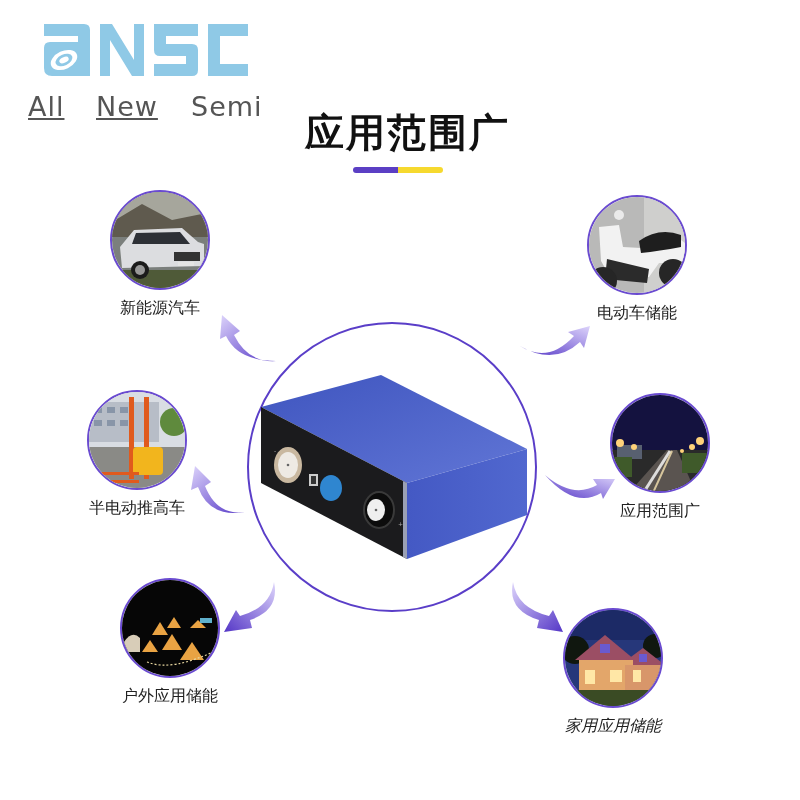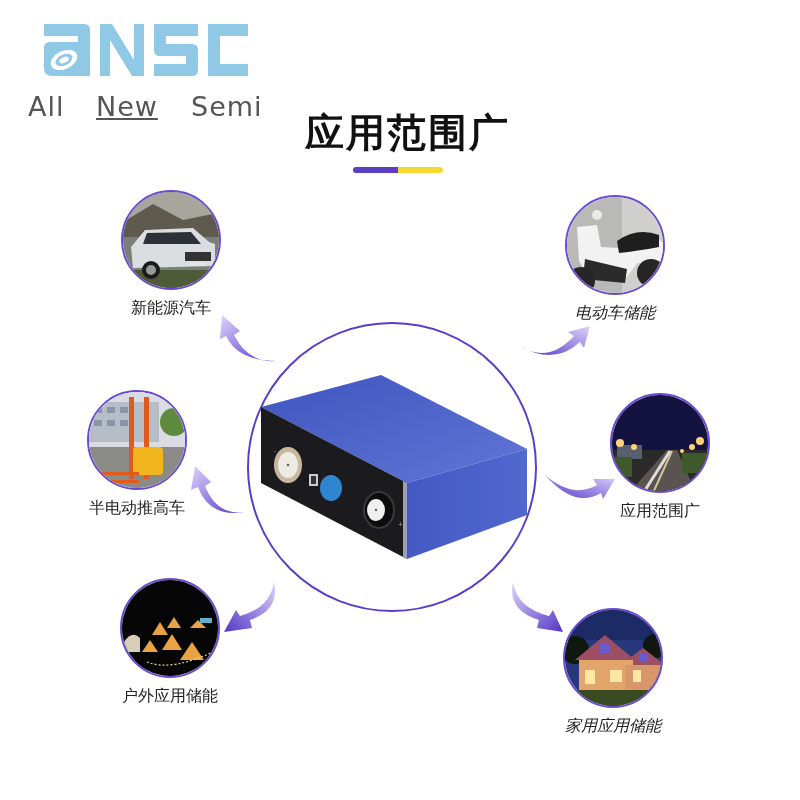--- a/index.html
+++ b/index.html
@@ -4,21 +4,21 @@
   <style>
     * { box-sizing: border-box; margin: 0; padding: 0; }
     html, body { width: 800px; height: 800px; background: #ffffff; overflow: hidden; }
     body { position: relative; font-family: "DejaVu Sans", "Liberation Sans", sans-serif; color: #1a1a1a; }
 
     .logo { position: absolute; left: 40px; top: 18px; width: 240px; height: 110px; }
     .logo-mark { position: absolute; left: 0; top: 0; }
     .logo-sub { position: absolute; left: -12px; top: 73px; font-family: "DejaVu Sans", sans-serif;
       font-size: 27px; color: #555555; letter-spacing: 1px; white-space: nowrap; }
     .logo-sub span { display: inline-block; }
-    .logo-sub .w1 { width: 68px; }
+    .logo-sub .w1 { width: 68px; text-decoration: underline; }
     .logo-sub .w2 { width: 95px; text-decoration: underline; }
 
     .title { position: absolute; left: 290px; top: 106px; width: 220px; text-align: right;
       font-size: 39px; font-weight: bold; letter-spacing: 2px; color: #111111;
       font-family: "DejaVu Sans", sans-serif; }
     .title-bar { position: absolute; left: 353px; top: 167px; width: 90px; height: 6px; border-radius: 3px;
       background: linear-gradient(90deg, #5b3fc4 0%, #5b3fc4 50%, #f6d92e 50%, #f6d92e 100%); }
 
     .center-ring { position: absolute; left: 247px; top: 322px; width: 290px; height: 290px;
       border: 2px solid #5a3ec8; border-radius: 50%; background: #ffffff; }
@@ -99,39 +99,39 @@
 
   <ellipse cx="76" cy="113" rx="11" ry="13" fill="#2f86d0"></ellipse>
 
   <ellipse cx="124" cy="135" rx="15" ry="18" fill="#0c0c0c" stroke="#3a3a3a" stroke-width="2"></ellipse>
   <ellipse cx="121" cy="135" rx="9" ry="11" fill="#efefef"></ellipse>
   <circle cx="121" cy="135" r="1.3" fill="#666"></circle>
   <text x="19" y="78" font-size="6" fill="#aaa" font-family="DejaVu Sans, sans-serif">-</text>
   <text x="143" y="151" font-size="6" fill="#aaa" font-family="DejaVu Sans, sans-serif">+</text>
 </svg>
 
-<div class="app" style="left:116px; top:190px;">
+<div class="app" style="left:105px; top:190px;">
   <div class="app-photo">
     <svg width="100" height="100" viewBox="0 0 100 100">
       <rect width="100" height="100" fill="#7b7f7c"></rect>
       <rect width="100" height="40" fill="#a6a69c"></rect>
       <polygon points="0,30 30,12 60,28 100,20 100,45 0,45" fill="#5f5a4e"></polygon>
       <rect y="78" width="100" height="22" fill="#4f5a38"></rect>
       <path d="M8 55 L22 38 L70 36 L86 50 L92 52 L92 74 L10 76 Z" fill="#dcdde0"></path>
       <path d="M24 41 L68 40 L78 52 L20 52 Z" fill="#2d3036"></path>
       <rect x="62" y="60" width="26" height="9" fill="#333"></rect>
       <rect x="66" y="70" width="16" height="4" fill="#e4e4e4"></rect>
       <circle cx="28" cy="78" r="9" fill="#1b1b1b"></circle>
       <circle cx="28" cy="78" r="5" fill="#999"></circle>
     </svg>
   </div>
   <div class="app-label">新能源汽车</div>
 </div>
 
-<div class="app" style="left:560px; top:195px;font-style:italic;">
+<div class="app" style="left:582px; top:195px;">
   <div class="app-photo">
     <svg width="100" height="100" viewBox="0 0 100 100">
       <rect width="100" height="100" fill="#b9b9b8"></rect>
       <rect x="55" width="45" height="100" fill="#cfcfcd"></rect>
       <path d="M10 30 L30 28 L34 50 L70 52 L88 40 L96 46 L96 66 L70 66 L60 80 L20 78 L12 64 Z" fill="#f2f2f2"></path>
       <path d="M50 44 Q70 30 92 38 L92 50 Q70 54 52 56 Z" fill="#1e1e1e"></path>
       <path d="M18 62 L60 72 L58 86 L16 82 Z" fill="#2b2b2b"></path>
       <circle cx="14" cy="84" r="14" fill="#262626"></circle>
       <circle cx="84" cy="76" r="14" fill="#262626"></circle>
       <circle cx="30" cy="18" r="5" fill="#eaeaea"></circle>

